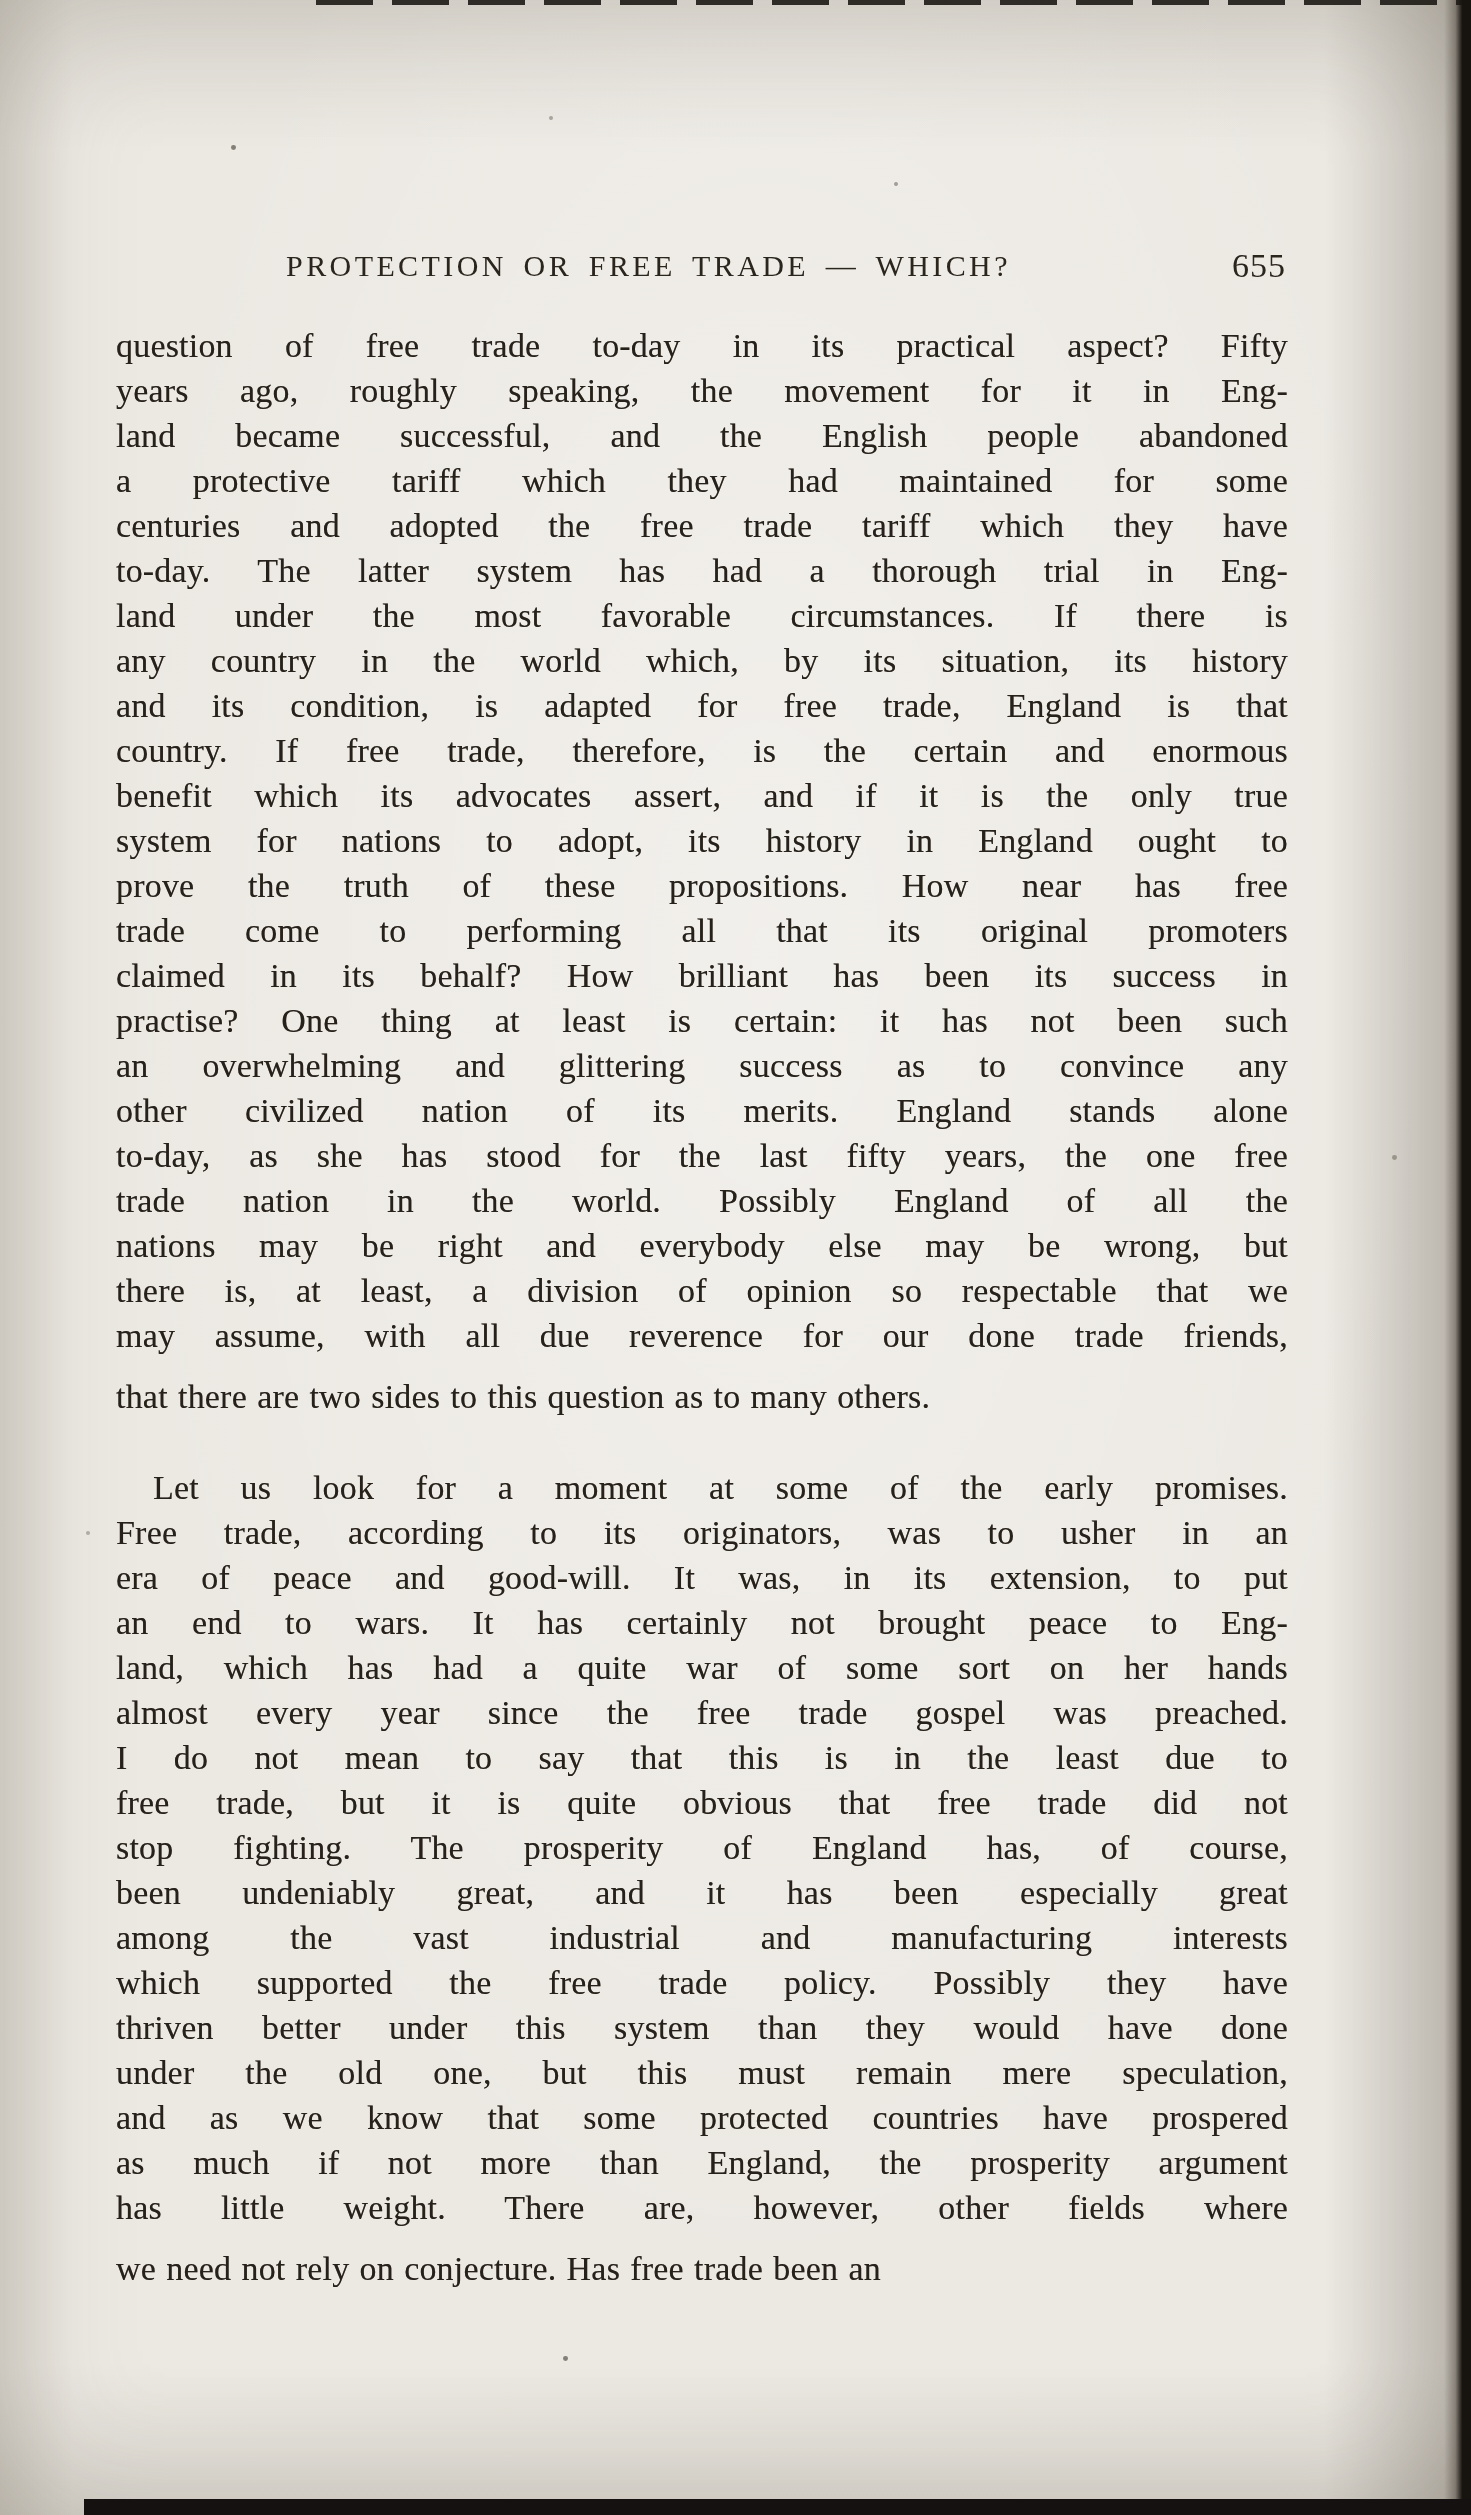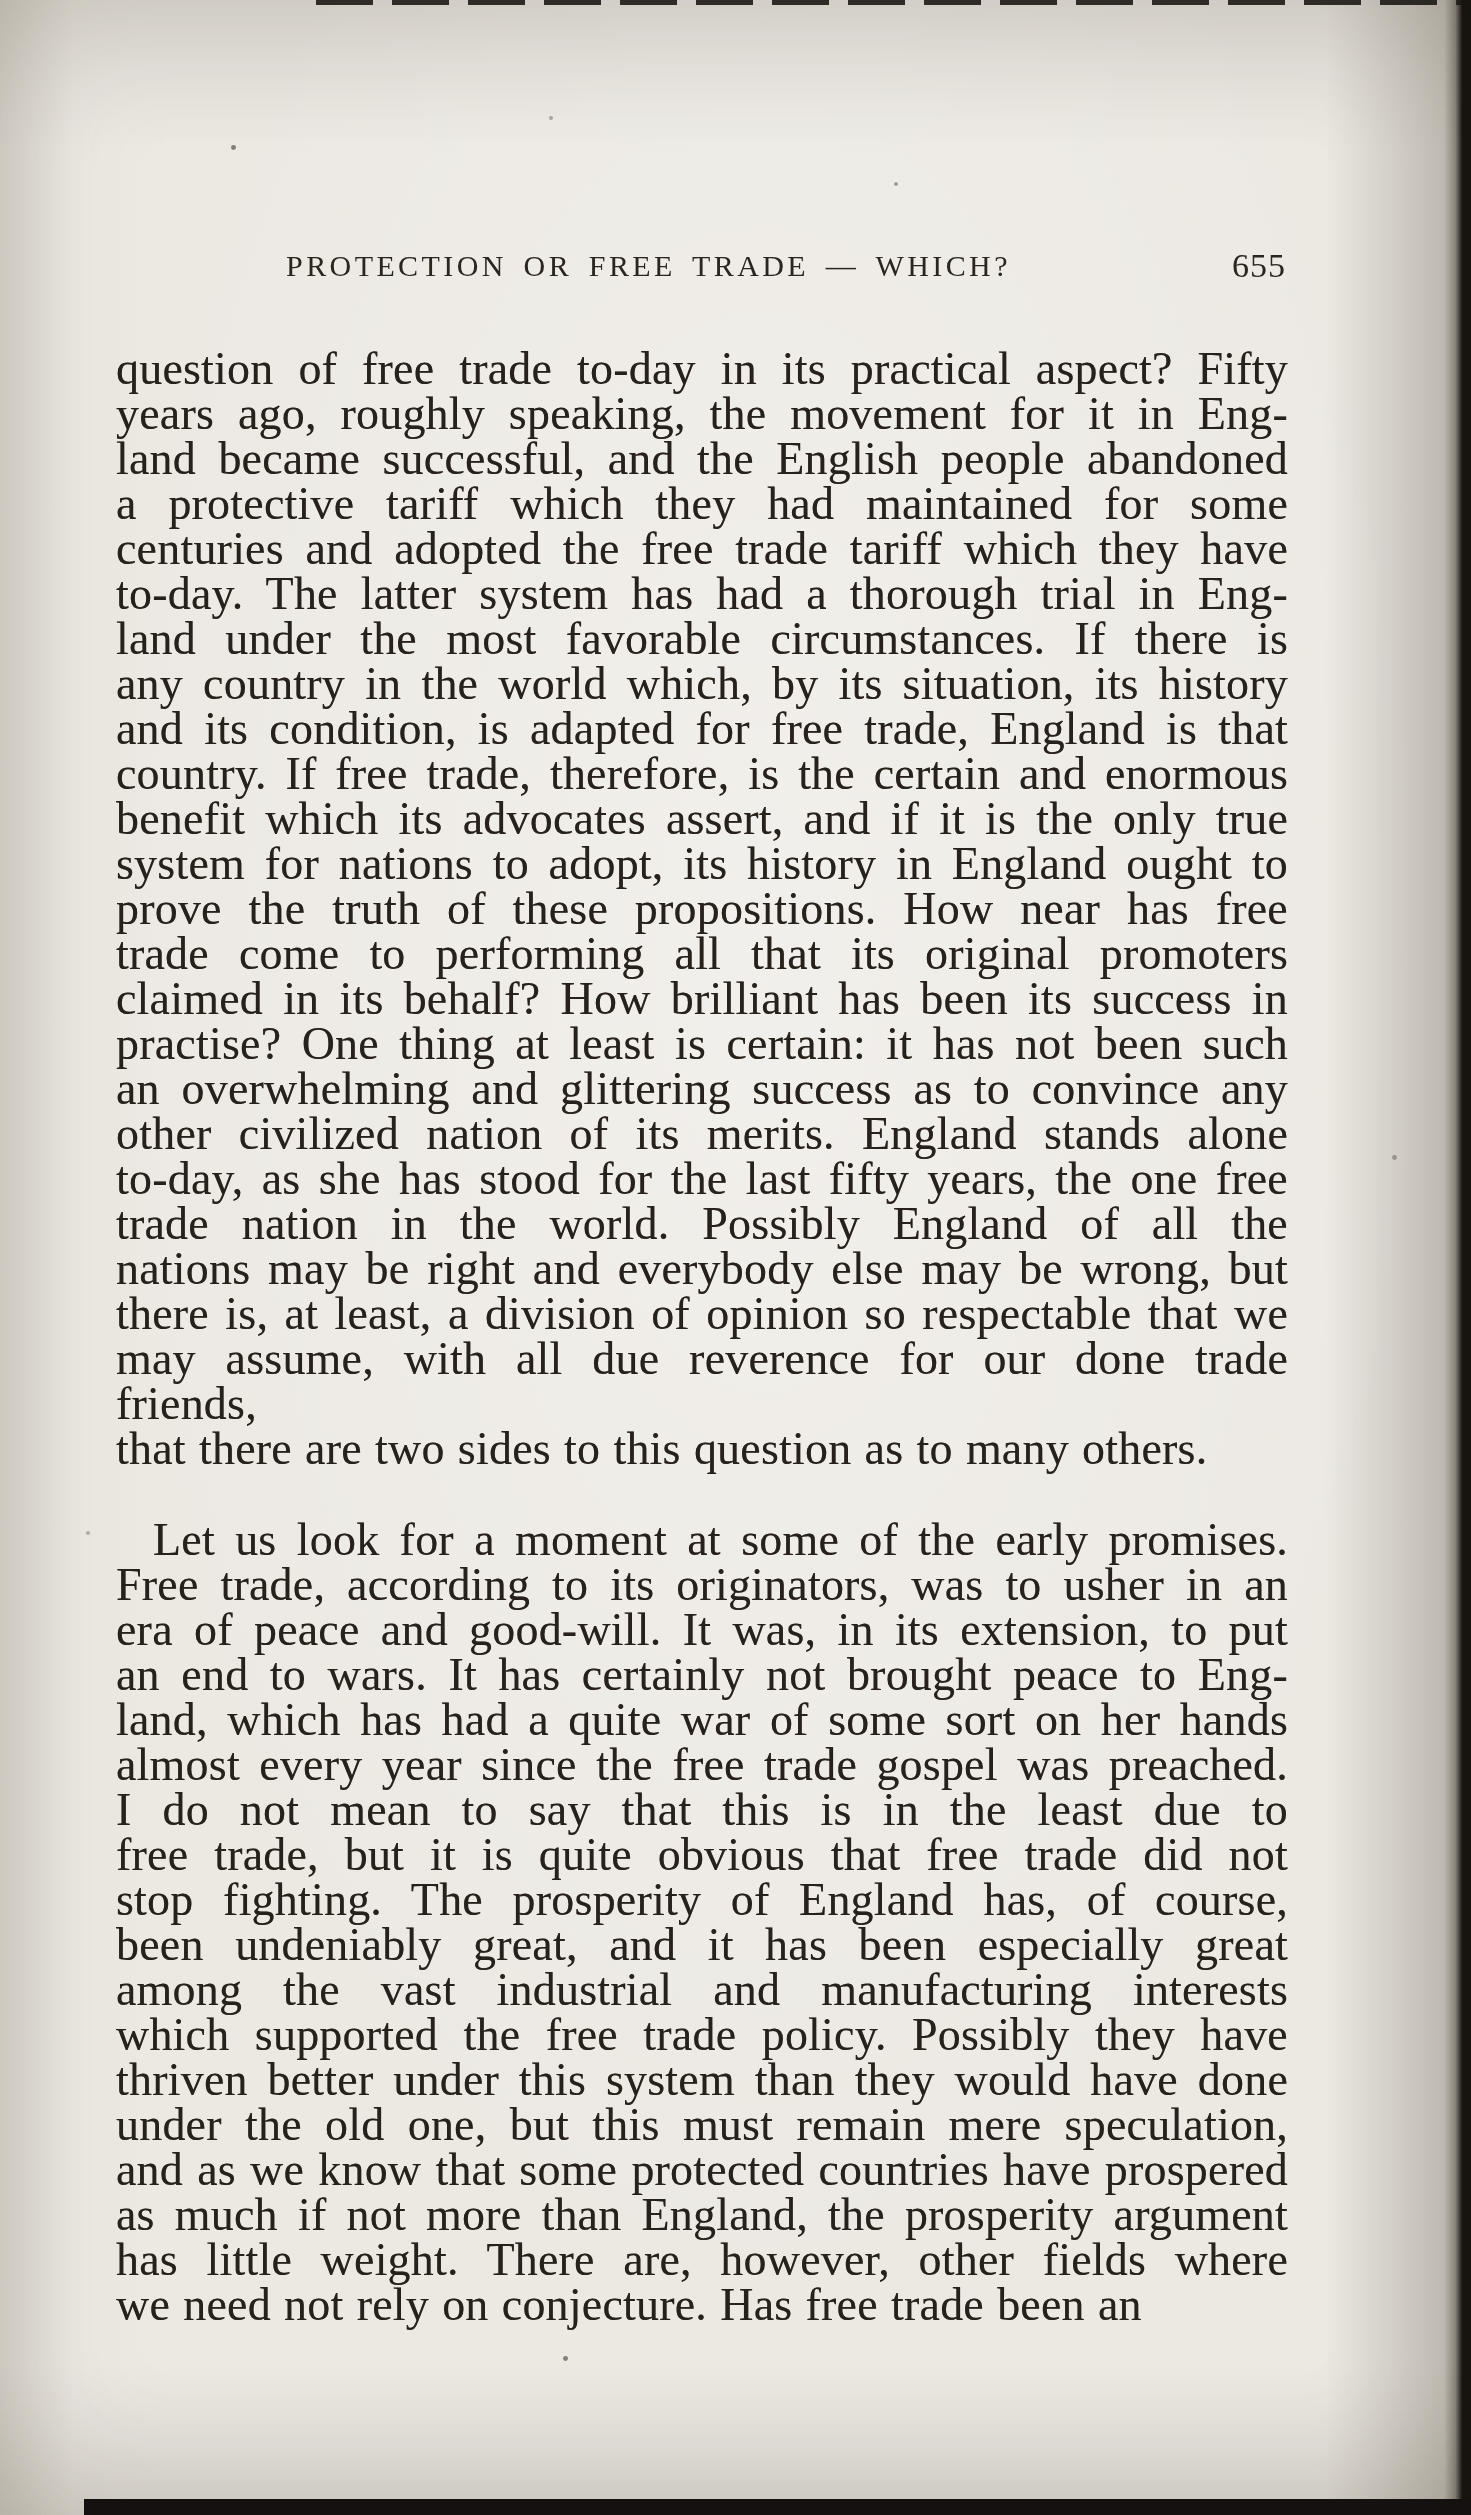--- a/index.html
+++ b/index.html
@@ -48,38 +48,39 @@
     color: #2a251d;
   }
   .page-number {
     position: absolute; right: 2px; top: -2px;
     font-size: 34px;
     letter-spacing: 1px;
     color: #2a251d;
   }
   
   .text-block {
-    position: absolute; top: 346px; left: 116px; width: 1172px;
-    font-size: 46px;
+    position: absolute; top: 323px; left: 116px; width: 1172px;
+    font-size: 34px;
     line-height: 45px;
     letter-spacing: 0.2px;
     word-spacing: 1.5px;
     color: #26211a;
     text-shadow: 0 0 0.6px rgba(45,35,22,0.45);
   }
   .para { margin: 0; }
   .line {
     text-align: justify;
     -moz-text-align-last: justify;
     text-align-last: justify;
     white-space: normal;
   }
   .line.last {
     -moz-text-align-last: left;
     text-align-last: left;
+    margin-top: 16px;
   }
   .para.indent .line:first-child { text-indent: 37px; margin-top: 46px; }
   
   .speck {
     position: absolute; border-radius: 50%;
     background: rgba(48,40,30,0.55);
   }
   .s1 { left: 231px; top: 145px; width: 4.9px; height: 4.9px; }
   .s2 { left: 549px; top: 116px; width: 3.9px; height: 3.9px; background: rgba(48,40,30,0.35); }
   .s3 { left: 894px; top: 182px; width: 3.9px; height: 3.9px; background: rgba(48,40,30,0.4); }

